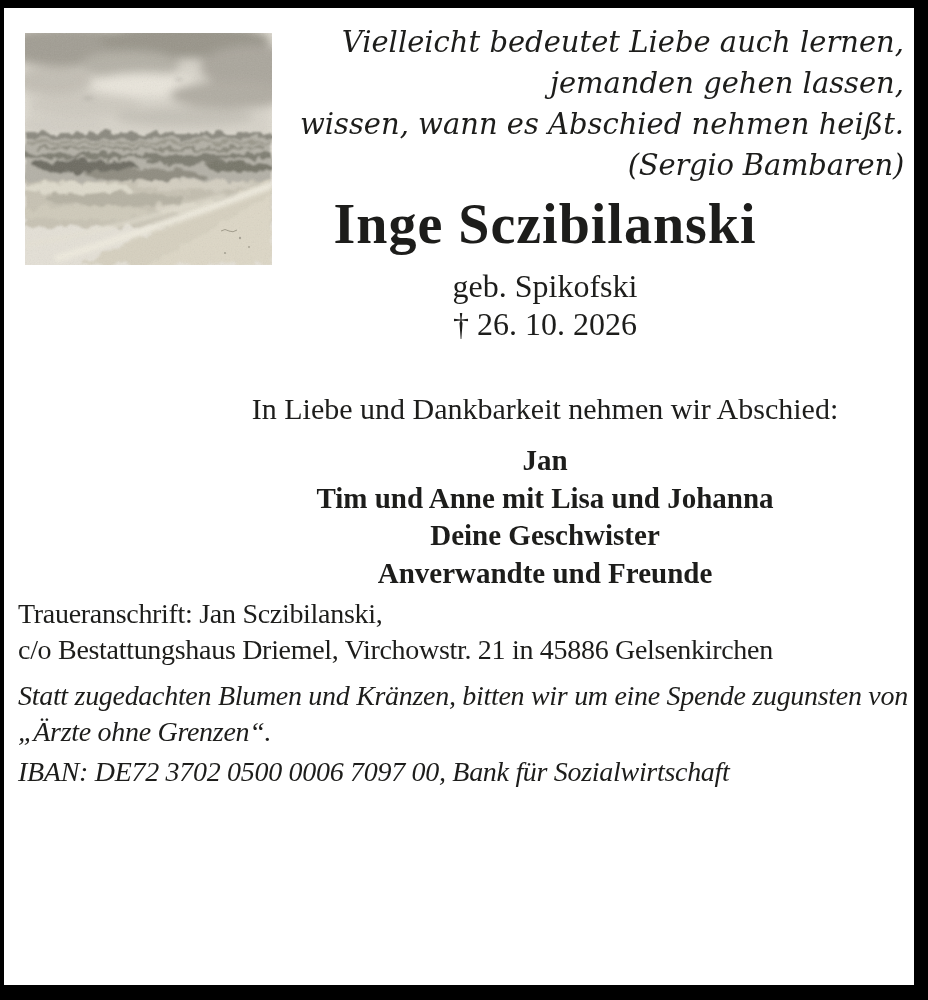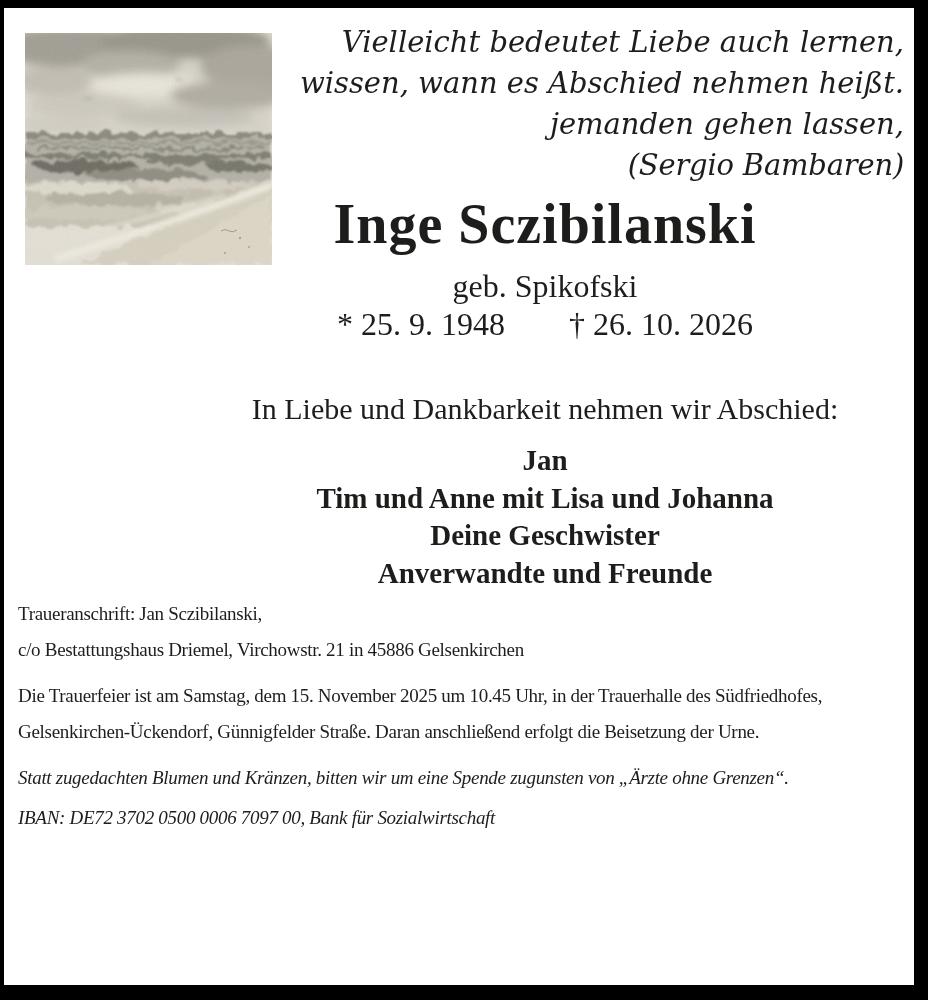--- a/index.html
+++ b/index.html
@@ -39,21 +39,21 @@
 
   
   .farewell { position:absolute; top:384px; left:136px; width:810px; text-align:center; }
   .farewell-intro { font-size:30px; line-height:34px; }
   .mourners { margin-top:16px; font-weight:bold; font-size:29px; }
   .mourner { line-height:37.5px; }
 
   
   .body-copy {
     position:absolute; top:588px; left:14px; width:892px;
-    font-size:19px; line-height:36px; letter-spacing:-0.3px;
+    font-size:28px; line-height:36px; letter-spacing:-0.3px;
   }
   .para { margin:0 0 10px 0; }
   .tight { margin:0 0 4px 0;font-style:italic; }
 </style>
 </head>
 <body>
 
 <div class="page">
 
   <div class="sketch">
@@ -136,47 +136,45 @@
           <circle cx="200" cy="220" r="1.1"></circle>
       </g>
       <path d="M196,198 q4,-3 8,0 q4,2 8,-1" stroke="#84806f" stroke-width="1" fill="none" opacity="0.7"></path>
 
       <rect width="247" height="232" filter="url(#grain)" opacity="0.28"></rect>
     </svg>
   </div>
 
   <div class="quote">
     <div>Vielleicht bedeutet Liebe auch lernen,</div>
+    <div>jemanden gehen lassen,</div>
     <div>wissen, wann es Abschied nehmen heißt.</div>
-    <div>jemanden gehen lassen,</div>
     <div class="attribution">(Sergio Bambaren)</div>
   </div>
 
   <div class="name-block">
     <div class="deceased-name">Inge Sczibilanski</div>
     <div class="maiden">geb. Spikofski</div>
     <div class="dates">
-      <span>* 25. 9. 1948</span>
       <span>† 26. 10. 2026</span>
     </div>
   </div>
 
   <div class="farewell">
     <div class="farewell-intro">In Liebe und Dankbarkeit nehmen wir Abschied:</div>
     <div class="mourners">
       <div class="mourner">Jan</div>
       <div class="mourner">Tim und Anne mit Lisa und Johanna</div>
       <div class="mourner">Deine Geschwister</div>
       <div class="mourner">Anverwandte und Freunde</div>
     </div>
   </div>
 
   <div class="body-copy">
     <div class="para">
       <div>Traueranschrift: Jan Sczibilanski,</div>
       <div>c/o Bestattungshaus Driemel, Virchowstr. 21 in 45886 Gelsenkirchen</div>
     </div>
-    <p class="para">Die Trauerfeier ist am Samstag, dem 15. November 2025 um 10.45 Uhr, in der Trauerhalle des Südfriedhofes, Gelsenkirchen-Ückendorf, Günnigfelder Straße. Daran anschließend erfolgt die Beisetzung der Urne.</p>
     <p class="tight">Statt zugedachten Blumen und Kränzen, bitten wir um eine Spende zugunsten von „Ärzte ohne Grenzen“.</p>
     <p class="tight">IBAN: DE72 3702 0500 0006 7097 00, Bank für Sozialwirtschaft</p>
   </div>
 
 </div>
 
 </body></html>

